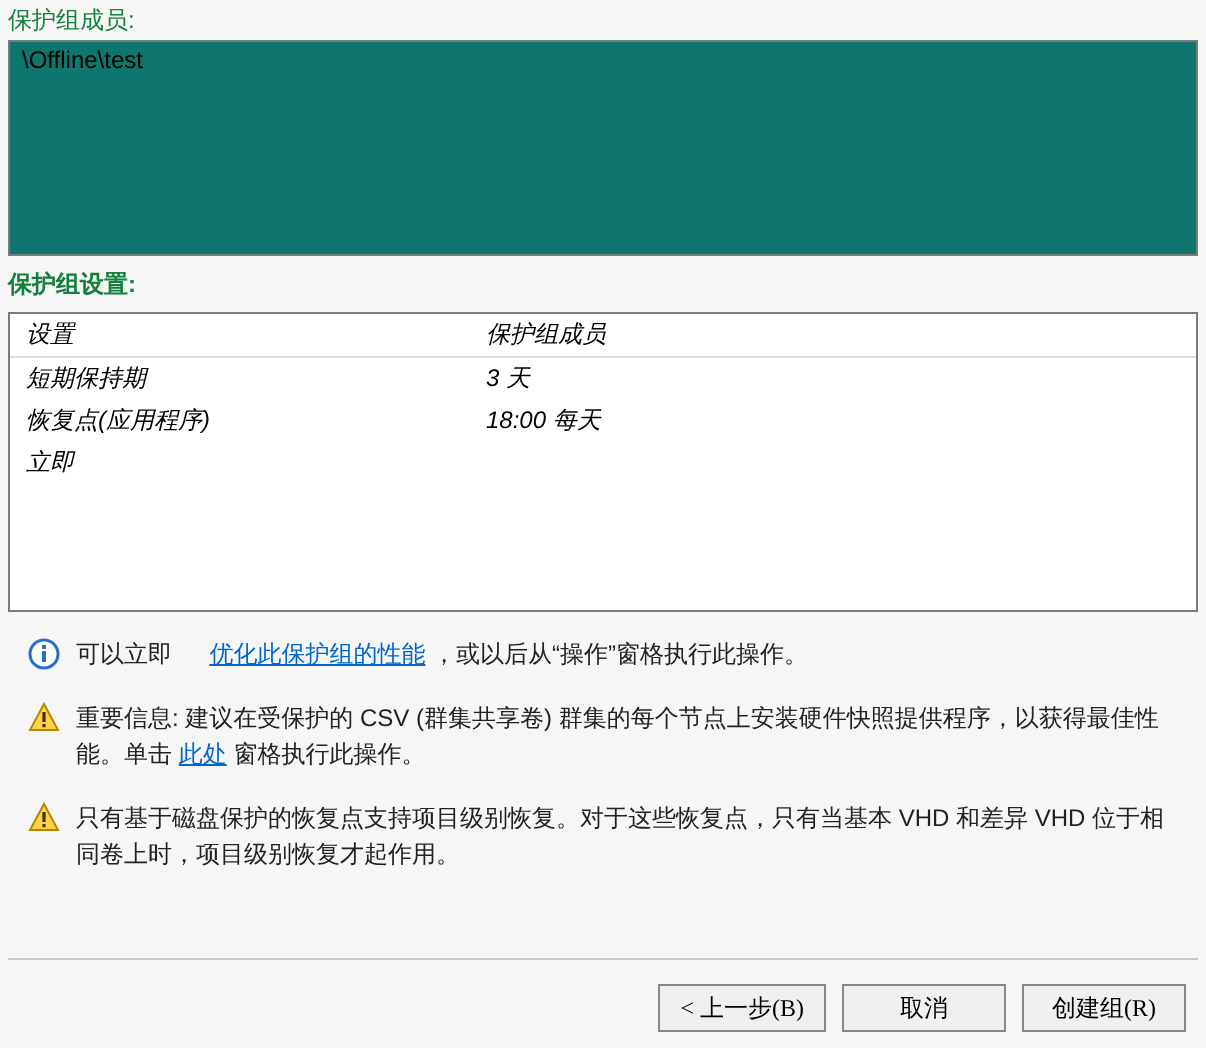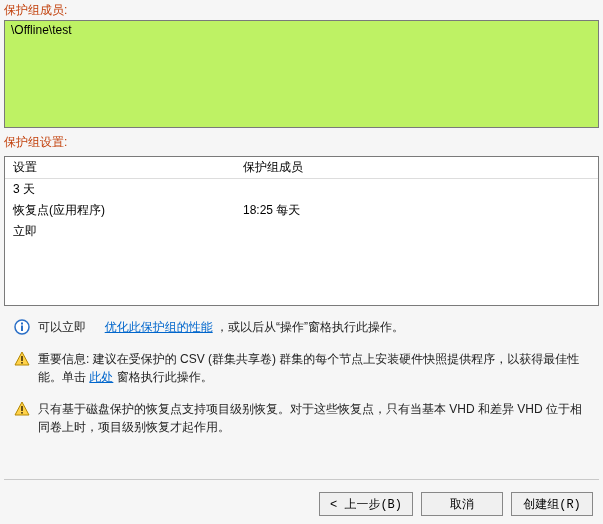--- a/index.html
+++ b/index.html
@@ -9,44 +9,45 @@
     font-size: 12px;
     background: #f6f6f6;
     color: #000;
     width: 603px;
     height: 524px;
     overflow: hidden;
     position: relative;
   }
   .section-label {
     padding: 2px 4px 1px 4px;
-    color: #c2410c;
+    color: #15803d;
   }
   .members-box {
     margin: 0 4px;
-    background: #bef264;
+    background: #0f766e;
     border: 1px solid #7a7a7a;
     height: 108px;
     padding: 2px 6px;
     overflow: auto;
   }
   .members-content {
     white-space: pre;
     font-size: 12px;
   }
   .settings-box {
     margin: 4px 4px 0 4px;
     background: #fff;
     border: 1px solid #7a7a7a;
     height: 150px;
     overflow: auto;
   }
   .settings-row {
     display: flex;
     padding: 2px 8px;
+    font-style: italic;
   }
   .settings-header {
     border-bottom: 1px solid #ddd;
   }
   .col-setting { width: 230px; }
   .col-detail { flex: 1; }
   .notes {
     padding: 12px 14px 0 14px;
   }
   .note {
@@ -75,51 +76,52 @@
     bottom: 8px;
     right: 10px;
     display: flex;
     gap: 8px;
   }
   .btn {
     min-width: 82px;
     height: 24px;
     background: #f0f0f0;
     border: 1px solid #888;
-    font-family: Liberation Mono, monospace;
+    font-family: Liberation Serif, serif;
     font-size: 12px;
     cursor: pointer;
     padding: 0 10px;
   }
   .hr-line {
     border: none;
     border-top: 1px solid #c9c9c9;
     margin: 0 4px 6px 4px;
   }
 </style>
 </head>
 <body>
 
 <div class="section-label">保护组成员:</div>
 <div class="members-box">
   <div class="members-content">\Offline\test</div>
 </div>
 
-<div class="section-label" style="margin-top:4px;">保护组设置:</div>
+<div class="section-label" style="margin-top:4px;font-weight:bold;">保护组设置:</div>
 <div class="settings-box">
   <div class="settings-row settings-header">
     <div class="col-setting">设置</div>
     <div class="col-detail">保护组成员</div>
   </div>
   <div class="settings-row">
+    <div class="col-setting">短期保持期</div>
     <div class="col-detail">3 天</div>
   </div>
   <div class="settings-row">
     <div class="col-setting">恢复点(应用程序)</div>
-    <div class="col-detail">18:25 每天</div>
+    <div class="col-detail">18:00 每天</div>
   </div>
   <div class="settings-row">
     <div class="col-detail">立即</div>
   </div>
 </div>
 
 <div class="notes">
   <div class="note">
     <span class="note-icon">
       <svg width="16" height="16" viewBox="0 0 16 16">

